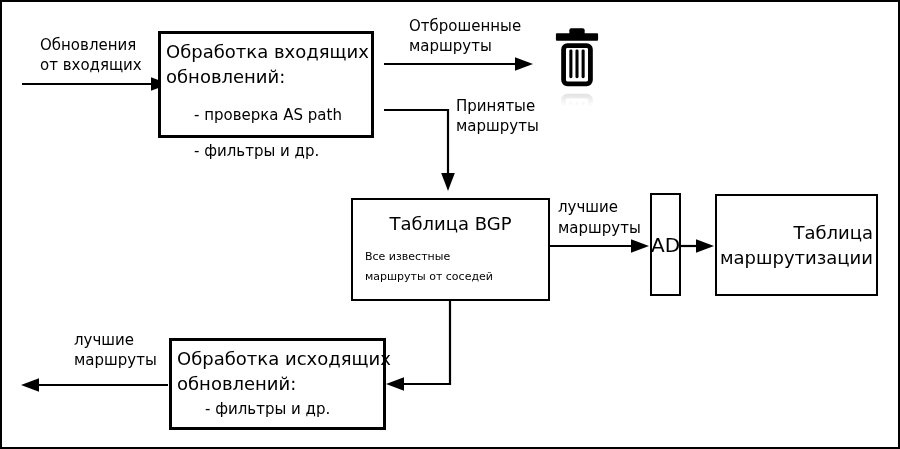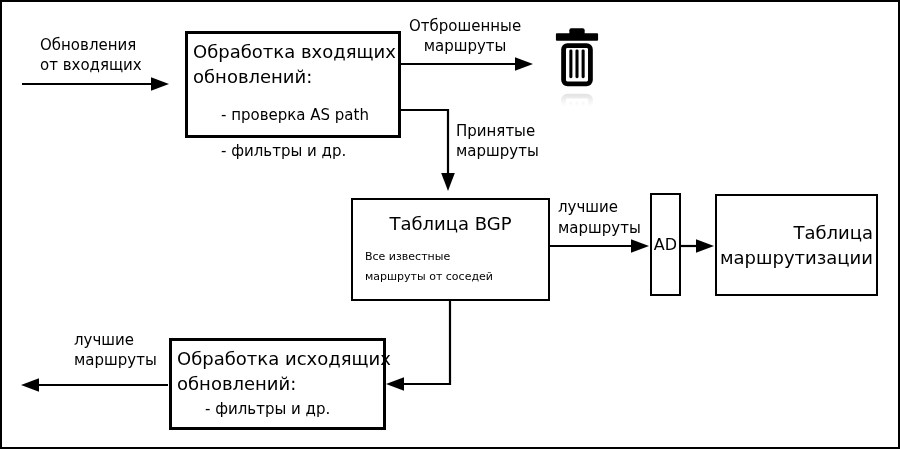--- a/index.html
+++ b/index.html
@@ -44,56 +44,56 @@
     line-height: 25px;
     white-space: pre;
   }
   .box-item {
     font-size: 15px;
     line-height: 20px;
     margin-left: 28px;
     white-space: pre;
   }
   .box-incoming {
-    left: 183px; top: 29px; width: 216px; height: 107px;
+    left: 156px; top: 29px; width: 216px; height: 107px;
     padding: 5px 2px 0 5px;
   }
   .box-incoming .box-item { margin-top: 16px; }
   .box-bgp {
     left: 349px; top: 196px; width: 199px; height: 103px;
   }
   .box-bgp .box-title { text-align: center; margin-top: 11px; }
   .box-bgp .box-sub {
     font-size: 11px;
     line-height: 20px;
     margin: 11px 0 0 12px;
     white-space: pre;
   }
   .box-ad {
     left: 648px; top: 191px; width: 31px; height: 103px;
     display: flex; align-items: center; justify-content: center;
-    font-size: 16px;
+    font-size: 20px;
     border-width: 2.2px;
   }
   .box-routing {
     left: 713px; top: 192px; width: 163px; height: 102px;
     display: flex; align-items: center; justify-content: center;
     text-align: right;
     font-size: 18px; line-height: 25px;
     white-space: pre;
     border-width: 2.2px;
   }
   .box-outgoing {
     left: 167px; top: 336px; width: 217px; height: 92px;
     padding: 5px 16px 0 5px;
   }
   .box-outgoing .box-item { margin-top: 3px; }
   .label-updates   { left: 38px;  top: 33px; }
-  .label-discarded { left: 407px; top: 14px; text-align: center; }
-  .label-accepted  { left: 454px; top: 119px; }
+  .label-discarded { left: 407px; top: 14px; }
+  .label-accepted  { left: 454px; top: 94px; }
   .label-best-rib  { left: 556px; top: 195px; line-height: 21px; }
   .label-best-out  { left: 72px;  top: 328px; }
   .trash-wrap {
     position: absolute;
     left: 552px; top: 26px;
     width: 46px;
   }
   .trash-wrap svg { display: block; }
   .trash-reflection {
     position: relative;

